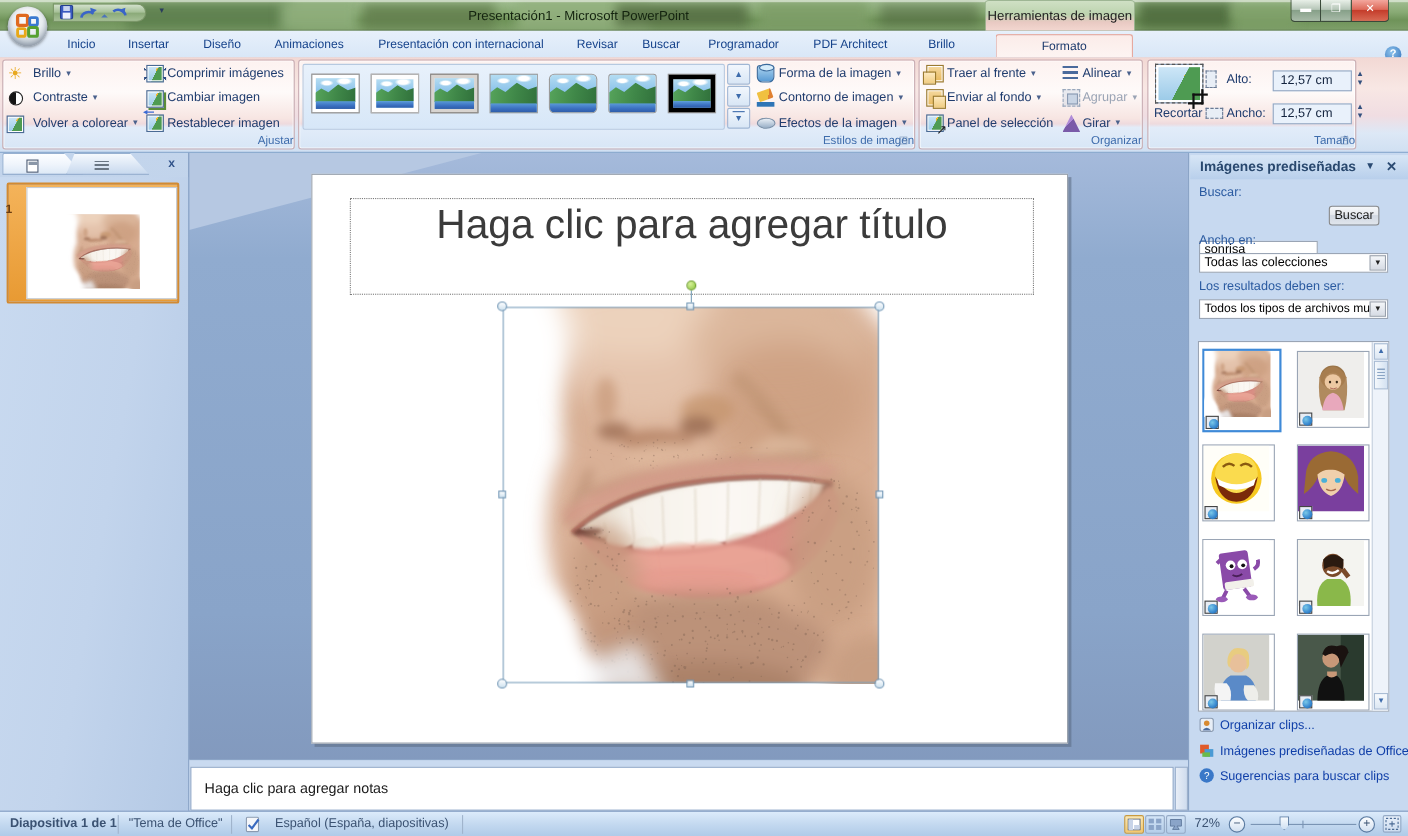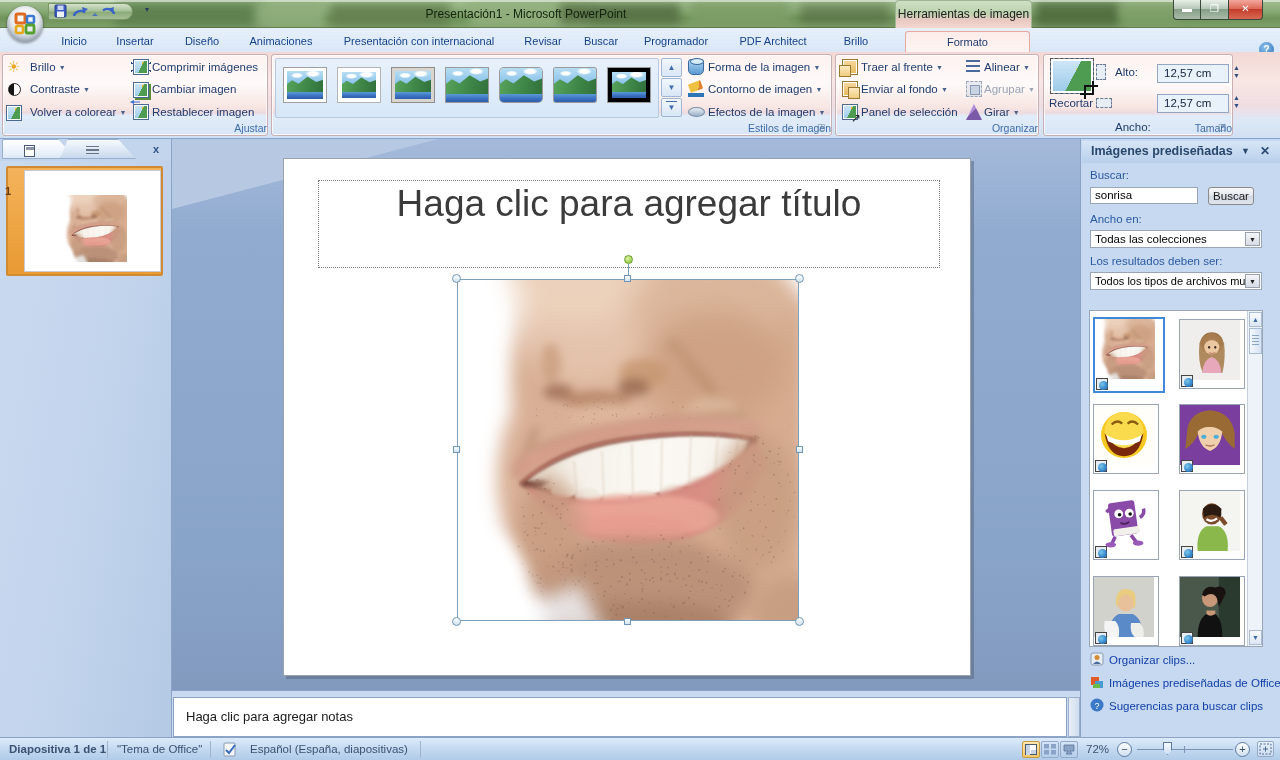--- a/index.html
+++ b/index.html
@@ -161,21 +161,21 @@
 #notesinner{position:absolute;left:1px;top:6px;width:894px;height:40px;background:#fff;border:1px solid #8ba4c6;}
 #notestx{position:absolute;left:12px;top:11px;font-size:13px;color:#1a1a1a;}
 #notesscroll{position:absolute;right:0px;top:6px;width:12px;height:40px;background:linear-gradient(90deg,#e8eef7,#cfdcee);border:1px solid #9db1cc;}
 
 
 #taskpane{left:1080px;top:139px;width:200px;height:598px;background:#c7d9f0;border-left:1px solid #8ba4c6;}
 #tphead{position:absolute;left:1px;top:2px;width:198px;height:22px;
  background:linear-gradient(180deg,#d7e6f6,#b8cfeb);font-size:12.5px;font-weight:bold;color:#29486e;line-height:21px;padding-left:9px;}
 .tplabel{position:absolute;left:9px;font-size:11.5px;color:#2a5aA0;}
 .tpinput{position:absolute;left:9px;width:108px;height:17px;background:#fff;border:1px solid #9aa5b5;
- font-size:11.5px;color:#000;padding:1px 0 0 4px;}
+ font-size:11.5px;color:#000;padding:1px 0 0 4px;margin-top:32px;}
 #btnbuscar{position:absolute;left:127px;width:46px;height:18px;border:1px solid #8a8a8a;border-radius:3px;
  background:linear-gradient(180deg,#f6f8fa 0%,#e6e9ee 45%,#d2d8e2 50%,#e0e5ec 100%);
  font-size:11.5px;color:#1a1a1a;text-align:center;line-height:17px;}
 .tpdrop{position:absolute;left:9px;width:172px;height:18px;background:#fff;border:1px solid #9aa5b5;
  font-size:11.5px;color:#000;padding:2px 0 0 4px;white-space:nowrap;overflow:hidden;}
 .droparr{position:absolute;right:1px;top:1px;width:15px;height:14px;background:linear-gradient(180deg,#f4f6f9,#d6dbe4);
  border:1px solid #98a0ac;font-size:7px;color:#222;text-align:center;line-height:13px;}
 #results{position:absolute;left:8px;top:171px;width:174px;height:337px;background:#fff;border:1px solid #9aa5b5;}
 #resscroll{position:absolute;right:0;top:0;width:15px;height:335px;background:#eef3fa;border-left:1px solid #c5d0de;}
 .rsbtn{position:absolute;left:1px;width:13px;height:15px;background:linear-gradient(180deg,#f7fafd,#dce7f3);border:1px solid #a9bcd4;
@@ -330,21 +330,21 @@
     </div>
 
     <div class="rgroup" style="left:1043px;width:190px;">
       <div id="ic-crop" style="position:absolute;left:7px;top:4px;width:42px;height:34px;"></div>
       <div class="ritem" style="left:5px;top:42px;font-size:11.5px;">Recortar</div>
       <div class="ritem" style="left:52px;top:9px;"><span class="ic icl" id="ic-height"></span></div>
       <div class="ritem" style="left:71px;top:11px;">Alto:</div>
       <div class="spinbox" style="left:113px;top:9px;">12,57 cm</div>
       <div class="spinarr" style="left:186px;top:9px;">▲<br>▼</div>
       <div class="ritem" style="left:52px;top:40px;"><span class="ic icl" id="ic-width"></span></div>
-      <div class="ritem" style="left:71px;top:42px;margin-top:24px;">Ancho:</div>
+      <div class="ritem" style="left:71px;top:42px;">Ancho:</div>
       <div class="spinbox" style="left:113px;top:39px;">12,57 cm</div>
       <div class="spinarr" style="left:186px;top:39px;">▲<br>▼</div>
       <div class="glabel">Tamaño</div>
       <div class="launcher">◳</div>
     </div>
   </div>
 
   <div id="main" class="abs">
     <div id="editor" class="abs">
       <div id="sheen"></div>

